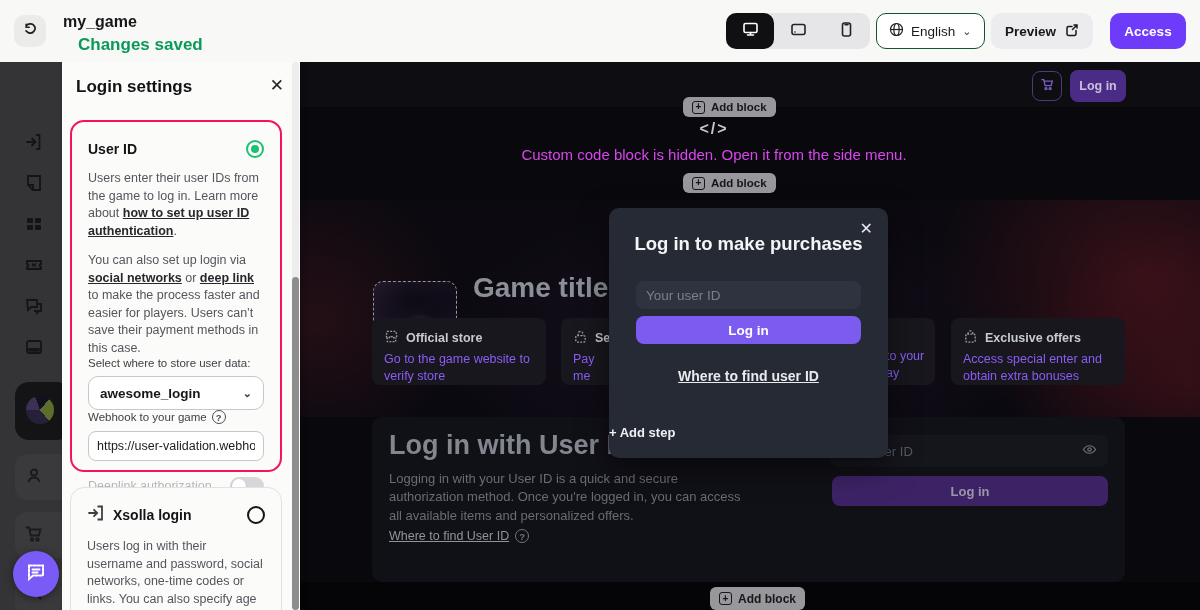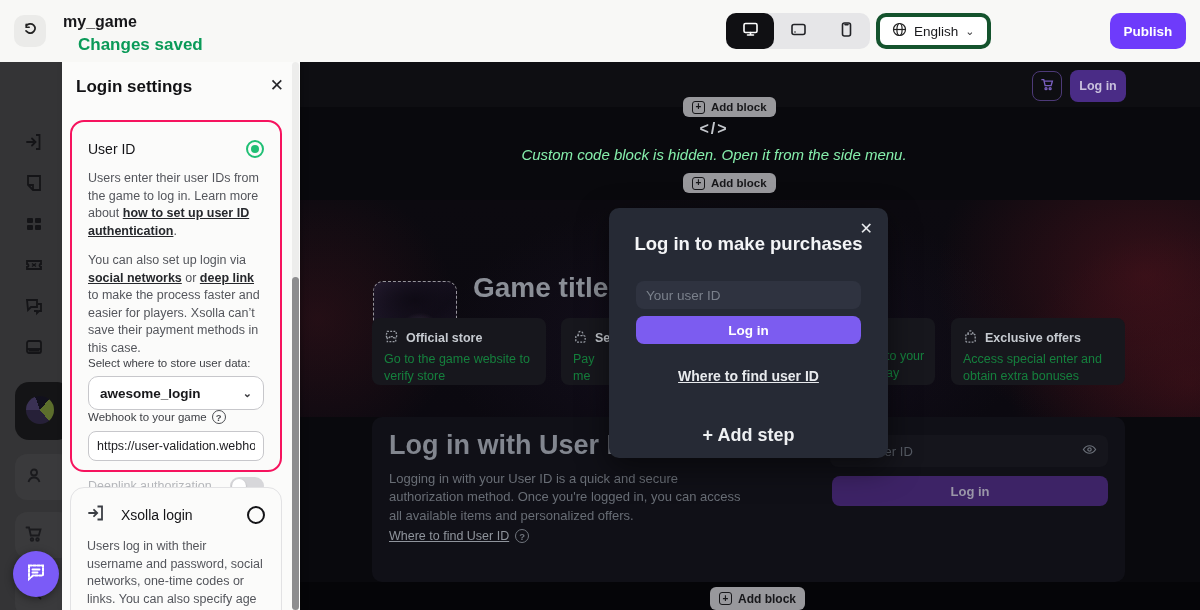--- a/index.html
+++ b/index.html
@@ -7,108 +7,108 @@
   body { font-family:"Liberation Sans", sans-serif; background:#08080c; position:relative; }
 
   
   #topbar { position:absolute; left:0; top:0; width:1200px; height:62px; background:#f8f8f6; z-index:30; }
   #undo-btn { position:absolute; left:14px; top:15px; width:32px; height:32px; background:#ebebe9; border-radius:10px; display:flex; align-items:center; justify-content:center; cursor:pointer; }
   #app-title { position:absolute; left:63px; top:13px; font-size:16px; font-weight:700; color:#17171a; }
   #save-status { position:absolute; left:78px; top:35px; font-size:17px; font-weight:700; color:#0a9a58; }
   #device-group { position:absolute; left:726px; top:13px; width:144px; height:36px; background:#e6e6e8; border-radius:10px; display:flex; }
   .device-seg { width:48px; height:36px; display:flex; align-items:center; justify-content:center; border-radius:10px; color:#222327; cursor:pointer; }
   .device-seg.active { background:#101013; color:#fff; }
-  #lang-btn { position:absolute; left:876px; top:13px; height:36px; padding:0 12px; background:#fff; border:4px solid #14532d; border-radius:10px; display:flex; align-items:center; gap:7px; font-size:13.5px; color:#1a1a1d; cursor:pointer; }
+  #lang-btn { position:absolute; left:876px; top:13px; height:36px; padding:0 12px; background:#fff; border:1px solid #14532d; border-radius:10px; display:flex; align-items:center; gap:7px; font-size:13.5px; color:#1a1a1d; cursor:pointer; }
   #preview-btn { position:absolute; left:991px; top:13px; height:36px; padding:0 14px; background:#ececee; border-radius:10px; display:flex; align-items:center; gap:9px; font-size:13.5px; font-weight:700; color:#17171a; cursor:pointer; }
   #publish-btn { position:absolute; left:1110px; top:13px; width:76px; height:36px; background:#6e3bfb; border:none; border-radius:10px; color:#fff; font-size:13.5px; font-weight:700; cursor:pointer; font-family:inherit; }
   .chev { font-size:11px; color:#3a3a3e; }
 
   
   #sidebar { position:absolute; left:0; top:62px; width:62px; height:548px; background:#343436; z-index:5; overflow:hidden; }
   .sb-icon { position:absolute; left:24px; width:22px; height:22px; color:#141417; }
   .sb-item { position:absolute; left:15px; width:56px; height:46px; border-radius:12px; background:#3a3a3c; }
   .sb-item .sb-icon { left:9px; top:12px; color:#1a1a1d; }
   #sb-logo { position:absolute; left:15px; top:320px; width:56px; height:58px; background:#141416; border-radius:14px; }
   #sb-logo-circle { position:absolute; left:11px; top:14px; width:28px; height:28px; border-radius:50%;
       background:conic-gradient(from 40deg, #5c6e2c 0 100deg, #262038 100deg 230deg, #3a3154 230deg 300deg, #11101c 300deg 360deg); }
   #chat-fab { position:absolute; left:13px; top:551px; width:46px; height:46px; border-radius:50%; background:#7b5bf7; display:flex; align-items:center; justify-content:center; z-index:8; cursor:pointer; box-shadow:0 2px 8px rgba(0,0,0,.4); }
 
   
   #panel { position:absolute; left:62px; top:62px; width:238px; height:548px; background:#fbfbfa; z-index:10; box-shadow:2px 0 6px rgba(0,0,0,.25); }
   #panel-title { position:absolute; left:14px; top:15px; font-size:17px; font-weight:700; color:#111114;text-align:right; }
   #panel-close { position:absolute; right:16px; top:13px; font-size:17px; color:#26262a; cursor:pointer; }
   #card-userid { position:absolute; left:8px; top:58px; width:212px; height:352px; border:2px solid #f6135e; border-radius:14px; background:#fbfbfa; padding:18px 16px; }
   .card-title-row { display:flex; align-items:center; justify-content:space-between; }
-  .card-title { font-size:14px; font-weight:400; color:#141417; }
+  .card-title { font-size:14px; font-weight:700; color:#141417; }
   .radio-on { width:18px; height:18px; border-radius:50%; border:2.5px solid #1fbf74; display:flex; align-items:center; justify-content:center; }
   .radio-on i { width:8px; height:8px; border-radius:50%; background:#1fbf74; }
   .radio-off { width:18px; height:18px; border-radius:50%; border:2px solid #141417; }
   .ptext { font-size:12.5px; line-height:1.4; color:#54565c; margin-top:12px; }
   .plink { font-weight:700; color:#26282c; text-decoration:underline; cursor:pointer; }
   .field-label { font-size:11.5px; color:#3f4146; display:flex; align-items:center; gap:5px; }
   .select-box { margin-top:7px; height:34px; border:1.5px solid #c7c7cb; border-radius:10px; display:flex; align-items:center; justify-content:space-between; padding:0 11px; font-size:13.5px; font-weight:600; color:#17171a; background:#fff; cursor:pointer; }
   .text-input { margin-top:7px; width:100%; height:30px; border:1.5px solid #c7c7cb; border-radius:8px; padding:0 8px; font-size:12.5px; color:#1c1c20; background:#fff; font-family:inherit; }
   .help-dot { display:inline-flex; width:14px; height:14px; border:1.3px solid #4a4c50; border-radius:50%; font-size:9.5px; color:#4a4c50; align-items:center; justify-content:center; font-weight:700; cursor:pointer; }
   #deeplink-row { display:flex; align-items:center; justify-content:space-between; margin-top:16px; }
   #deeplink-label { font-size:12.5px; color:#b4b6ba; }
   .toggle { width:34px; height:18px; background:#d7d7da; border-radius:9px; position:relative; cursor:pointer; }
   .toggle i { position:absolute; left:2px; top:2px; width:14px; height:14px; background:#fff; border-radius:50%; box-shadow:0 1px 2px rgba(0,0,0,.25); }
   #card-xsolla { position:absolute; left:8px; top:425px; width:212px; height:140px; border:1.5px solid #e2e2e4; border-radius:14px; background:#fbfbfa; padding:16px; }
-  #xsolla-title-row { display:flex; align-items:center; gap:16px; }
+  #xsolla-title-row { display:flex; align-items:center; gap:8px; }
   #xsolla-title-row .spacer { flex:1; }
   
   #panel-scroll-track { position:absolute; right:1px; top:0; width:7px; height:548px; background:#ededec; border-radius:4px; }
   #panel-scroll-thumb { position:absolute; right:1px; top:215px; width:7px; height:333px; background:#8d8d8f; border-radius:4px; cursor:pointer; }
 
   
   #preview { position:absolute; left:300px; top:62px; width:900px; height:548px; background:#09090d; overflow:hidden; }
   #pv-header { position:absolute; left:0; top:0; width:900px; height:45px; background:#0e0e12; }
   #pv-cart { position:absolute; left:732px; top:9px; width:30px; height:30px; border:1px solid #4d3a78; border-radius:8px; display:flex; align-items:center; justify-content:center; color:#7a5fc0; cursor:pointer; }
   #pv-login-top { position:absolute; left:770px; top:8px; width:56px; height:32px; background:#4a2c86; border-radius:8px; border:none; color:#c9c1dd; font-size:12.5px; font-weight:700; cursor:pointer; font-family:inherit; }
   .addblock { position:absolute; background:#98989c; border-radius:6px; height:20px; padding:0 9px; display:flex; align-items:center; gap:6px; font-size:11.5px; font-weight:700; color:#17171a; cursor:pointer; }
   .plus-sq { width:13px; height:13px; border:1.5px solid #17171a; border-radius:3px; display:flex; align-items:center; justify-content:center; font-size:10px; font-weight:700; line-height:1; }
   #code-glyph { position:absolute; left:0; top:58px; width:828px; text-align:center; font-size:16px; font-weight:700; color:#c3c6cb; letter-spacing:2px; }
-  #code-msg { position:absolute; left:0; top:84px; width:828px; text-align:center; font-size:15px; color:#86efac;font-style:italic; }
+  #code-msg { position:absolute; left:0; top:84px; width:828px; text-align:center; font-size:15px; color:#d946ef; }
   #hero { position:absolute; left:0; top:138px; width:900px; height:217px;
       background:
         radial-gradient(300px 240px at 94% 35%, rgba(96,22,32,.5), transparent 70%),
         radial-gradient(260px 220px at 99% 85%, rgba(80,18,26,.45), transparent 70%),
         radial-gradient(200px 200px at 2% 55%, rgba(82,24,32,.35), transparent 70%),
         radial-gradient(420px 210px at 48% 65%, rgba(58,40,88,.22), transparent 70%),
         linear-gradient(#0c0a10, #0b0910); }
   #game-logo { position:absolute; left:73px; top:81px; width:84px; height:84px; border:1px dashed rgba(255,255,255,.55); border-radius:10px;
       background:
         radial-gradient(30px 26px at 56% 58%, rgba(150,130,160,.35), transparent 65%),
         radial-gradient(62px 34px at 50% 22%, rgba(14,10,20,.95), transparent 85%),
         linear-gradient(140deg, #241b2f, #110d19 55%, #1b1526); }
   #game-title { position:absolute; left:173px; top:72px; font-size:28px; font-weight:700; color:#8b8f97; }
   #game-dev { position:absolute; left:173px; top:122px; font-size:14px; color:#7e838b; }
   .pv-card { position:absolute; top:256px; height:67px; background:#17171d; border-radius:8px; padding:11px 12px; }
   .pv-card-head { display:flex; align-items:center; gap:7px; font-size:12.5px; font-weight:700; color:#c6cad0; }
   .pv-card-head svg { color:#9a9ea6; }
-  .pv-card-desc { font-size:12.5px; line-height:1.35; color:#15803d; margin-top:4px; }
+  .pv-card-desc { font-size:12.5px; line-height:1.35; color:#8b5cf6; margin-top:4px; }
   #login-section { position:absolute; left:72px; top:355px; width:753px; height:165px; background:#101017; border-radius:10px; }
   #ls-heading { position:absolute; left:17px; top:13px; font-size:27px; font-weight:700; color:#82868f; }
   #ls-body { position:absolute; left:17px; top:53px; width:360px; font-size:13px; line-height:1.42; color:#686d75; }
   #ls-link-row { position:absolute; left:17px; top:112px; display:flex; align-items:center; gap:6px; font-size:12.5px; color:#8f949c; }
   #ls-link-row .ulink { text-decoration:underline; cursor:pointer; }
   .help-dot-dark { display:inline-flex; width:14px; height:14px; border:1.2px solid #70757d; border-radius:50%; font-size:9.5px; color:#70757d; align-items:center; justify-content:center; font-weight:700; }
   #ls-input { position:absolute; left:458px; top:18px; width:278px; height:32px; background:#15151c; border-radius:8px; display:flex; align-items:center; justify-content:space-between; padding:0 11px; font-size:13px; color:#565b64; }
   #ls-login-btn { position:absolute; left:460px; top:59px; width:276px; height:30px; background:#3d2366; border:none; border-radius:8px; color:#9a96a8; font-size:13px; font-weight:700; cursor:pointer; font-family:inherit; }
   #pv-bottom { position:absolute; left:0; top:520px; width:900px; height:28px; background:#050508; }
 
   
   #modal { position:absolute; left:609px; top:208px; width:279px; height:250px; background:#262a35; border-radius:10px; z-index:20; box-shadow:0 10px 30px rgba(0,0,0,.5); }
   #modal-close { position:absolute; right:15px; top:11px; font-size:16px; color:#e8eaed; cursor:pointer; }
   #modal-title { position:absolute; left:0; top:25px; width:279px; text-align:center; font-size:18.5px; font-weight:700; color:#f4f5f7; }
   #modal-input { position:absolute; left:27px; top:73px; width:225px; height:28px; background:#2f3340; border:none; border-radius:8px; padding:0 10px; font-size:13.5px; color:#e8eaed; font-family:inherit; }
   #modal-input::placeholder { color:#7a808b; }
   #modal-login-btn { position:absolute; left:27px; top:108px; width:225px; height:28px; background:#7c5cf0; border:none; border-radius:8px; color:#fff; font-size:13.5px; font-weight:700; cursor:pointer; font-family:inherit; }
   #modal-link { position:absolute; left:0; top:160px; width:279px; text-align:center; font-size:14px; font-weight:700; color:#e8eaed; text-decoration:underline; cursor:pointer; }
-  #modal-addstep { position:absolute; left:0; top:217px; width:279px; text-align:center; font-size:18px; font-weight:700; color:#eef0f2; cursor:pointer; }
+  #modal-addstep { position:absolute; left:0; top:217px; width:279px; font-size:13px; font-weight:700; color:#eef0f2; cursor:pointer; }
 </style>
 </head>
 <body>
 
 <div id="topbar">
   <div id="undo-btn">
     <span>
       <svg width="17" height="17" viewBox="0 0 17 17" fill="none" stroke="#222" stroke-width="1.7" stroke-linecap="round">
         <path d="M4.5 4.5 C6 2.8 9.5 2.2 11.6 4.2 a4.6 4.6 0 0 1 -5.9 7 L4 9.8"></path>
         <path d="M4.2 3.2 v3 h3" stroke-width="1.6"></path>
@@ -150,22 +150,31 @@
       <svg width="15" height="15" viewBox="0 0 15 15" fill="none" stroke="#222" stroke-width="1.2">
         <circle cx="7.5" cy="7.5" r="6"></circle>
           <ellipse cx="7.5" cy="7.5" rx="2.6" ry="6"></ellipse>
           <path d="M1.8 7.5h11.4"></path>
       </svg>
     </span>
     <span>English</span>
     <span class="chev">⌄</span>
   </div>
 
-
-  <button id="publish-btn">Publish</button>
+  <div id="preview-btn">
+    <span>Preview</span>
+    <span>
+      <svg width="14" height="14" viewBox="0 0 14 14" fill="none" stroke="#17171a" stroke-width="1.5" stroke-linecap="round">
+        <path d="M11 7.5V11a1.5 1.5 0 0 1-1.5 1.5h-6A1.5 1.5 0 0 1 2 11V5a1.5 1.5 0 0 1 1.5-1.5H7"></path>
+        <path d="M9 2h3v3 M12 2 7.5 6.5"></path>
+      </svg>
+    </span>
+  </div>
+
+  <button id="publish-btn">Access</button>
 </div>
 
 <div id="sidebar">
   <span class="sb-icon" style="top:70px">
     <svg width="20" height="20" viewBox="0 0 20 20" fill="none" stroke="currentColor" stroke-width="1.8">
         <path d="M12 3h3.5v14H12"></path>
         <path d="M3 10h8 M8 6.5 11.5 10 8 13.5" stroke-linecap="round"></path>
       </svg>
   </span>
   <span class="sb-icon" style="top:111px">
@@ -251,21 +260,21 @@
     <div class="card-title-row">
       <span class="card-title">User ID</span>
       <span class="radio-on">
           <i></i>
         </span>
     </div>
     <div class="ptext">
       <span>Users enter their user IDs from the game to log in. Learn more about </span><span class="plink">how to set up user ID authentication</span><span>.</span>
     </div>
     <div class="ptext">
-      <span>You can also set up login via </span><span class="plink">social networks</span><span> or </span><span class="plink">deep link</span><span> to make the process faster and easier for players. Xsolla can’t save their payment methods in this case.</span>
+      <span>You can also set up login via </span><span class="plink">social networks</span><span> or </span><span class="plink">deep link</span><span> to make the process faster and easier for players. Users can’t save their payment methods in this case.</span>
     </div>
     <div class="field-label">Select where to store user data:</div>
     <div class="select-box">
       <span>awesome_login</span>
       <span class="chev">⌄</span>
     </div>
     <div class="field-label">
       <span>Webhook to your game</span>
       <span class="help-dot">?</span>
     </div>

